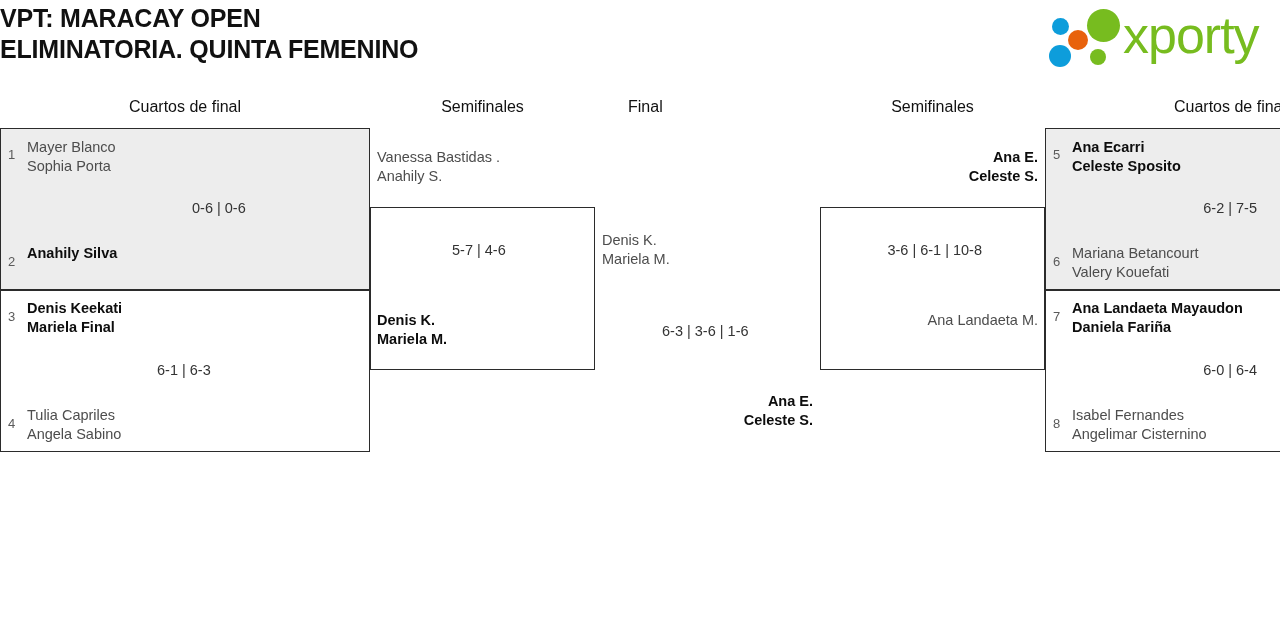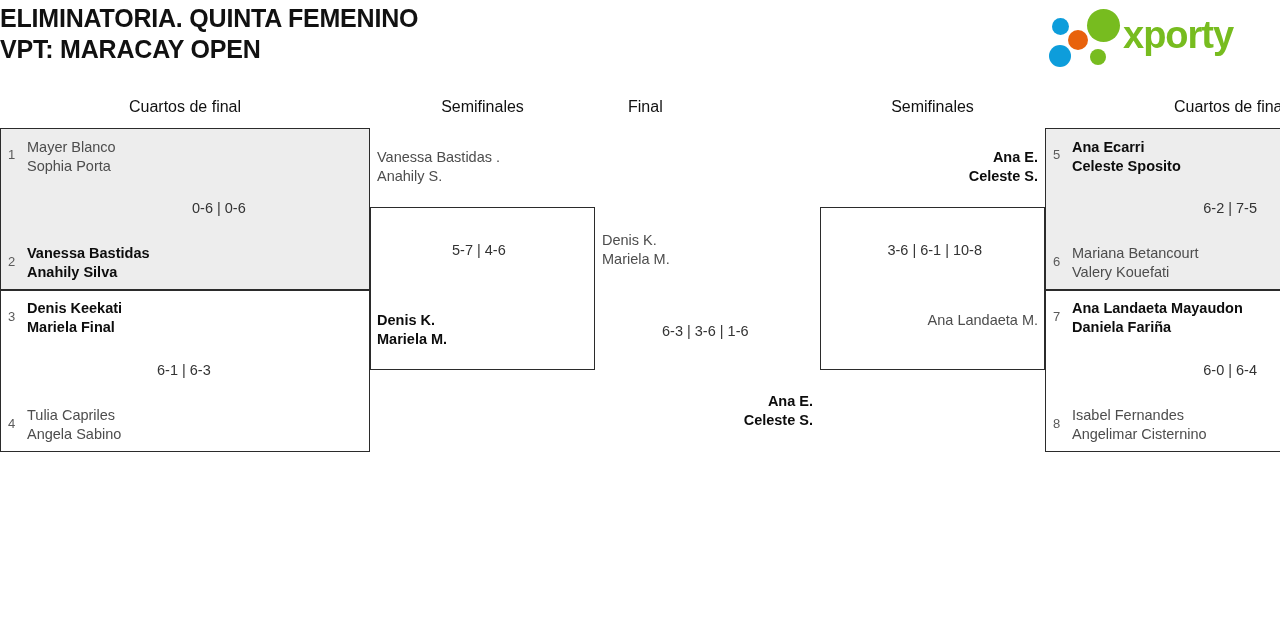--- a/index.html
+++ b/index.html
@@ -42,22 +42,22 @@
   .logo-dot { position: absolute; border-radius: 50%; }
   #logo-dot-blue-top   { left: 6px;  top: 14px; width: 17px; height: 17px; background: #0d9ddb; }
   #logo-dot-orange     { left: 22px; top: 26px; width: 20px; height: 20px; background: #e8620c; }
   #logo-dot-blue-bot   { left: 3px;  top: 41px; width: 22px; height: 22px; background: #0d9ddb; }
   #logo-dot-green-big  { left: 41px; top: 5px;  width: 33px; height: 33px; background: #77bc1f; }
   #logo-dot-green-small{ left: 44px; top: 45px; width: 16px; height: 16px; background: #77bc1f; }
   #logo-wordmark {
     position: absolute;
     left: 77px;
     top: 0px;
-    font-size: 38px;
-    font-weight: 700;
+    font-size: 52px;
+    font-weight: 400;
     line-height: 62px;
     color: #77bc1f;
     letter-spacing: -1px;
   }
 
   
   .round-header {
     position: absolute;
     top: 96px;
     font-size: 16px;
@@ -126,22 +126,22 @@
   
   .connector {
     position: absolute;
     background: #2b2b2b;
   }
 </style>
 </head>
 <body>
 
 <div id="tournament-title">
+  <span class="line">VPT: MARACAY OPEN</span>
   <span class="line">ELIMINATORIA. QUINTA FEMENINO</span>
-  <span class="line">VPT: MARACAY OPEN</span>
 </div>
 
 <div id="brand-logo">
   <span class="logo-dot" id="logo-dot-blue-top"></span>
   <span class="logo-dot" id="logo-dot-orange"></span>
   <span class="logo-dot" id="logo-dot-blue-bot"></span>
   <span class="logo-dot" id="logo-dot-green-big"></span>
   <span class="logo-dot" id="logo-dot-green-small"></span>
   <span id="logo-wordmark">xporty</span>
 </div>
@@ -163,21 +163,20 @@
 <div class="connector" style="left:1020px; top:369px; width:25px; height:1px;"></div>
 
 <div class="seed" style="left:8px;  top:147px;">1</div>
 <div class="team loser align-left" style="left:27px; top:138px; width:320px;">
   <span class="p1">Mayer Blanco</span>
   <span class="p2">Sophia Porta</span>
 </div>
 <div class="score align-left" style="left:152px; top:199px;margin-left:40px;">0-6 | 0-6</div>
 <div class="seed" style="left:8px;  top:254px;">2</div>
 <div class="team winner align-left" style="left:27px; top:244px; width:320px;">
-  <span class="p1">Vanessa Bastidas</span>
   <span class="p2">Anahily Silva</span>
 </div>
 
 <div class="seed" style="left:8px;  top:309px;">3</div>
 <div class="team winner align-left" style="left:27px; top:299px; width:320px;">
   <span class="p1">Denis Keekati</span>
   <span class="p2">Mariela Final</span>
 </div>
 <div class="score align-left" style="left:157px; top:361px;">6-1 | 6-3</div>
 <div class="seed" style="left:8px;  top:416px;">4</div>

